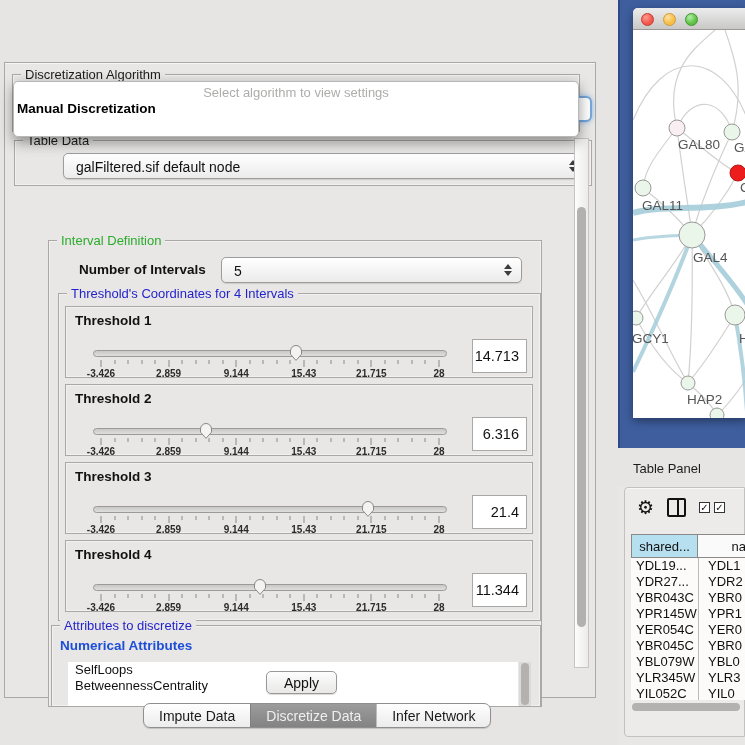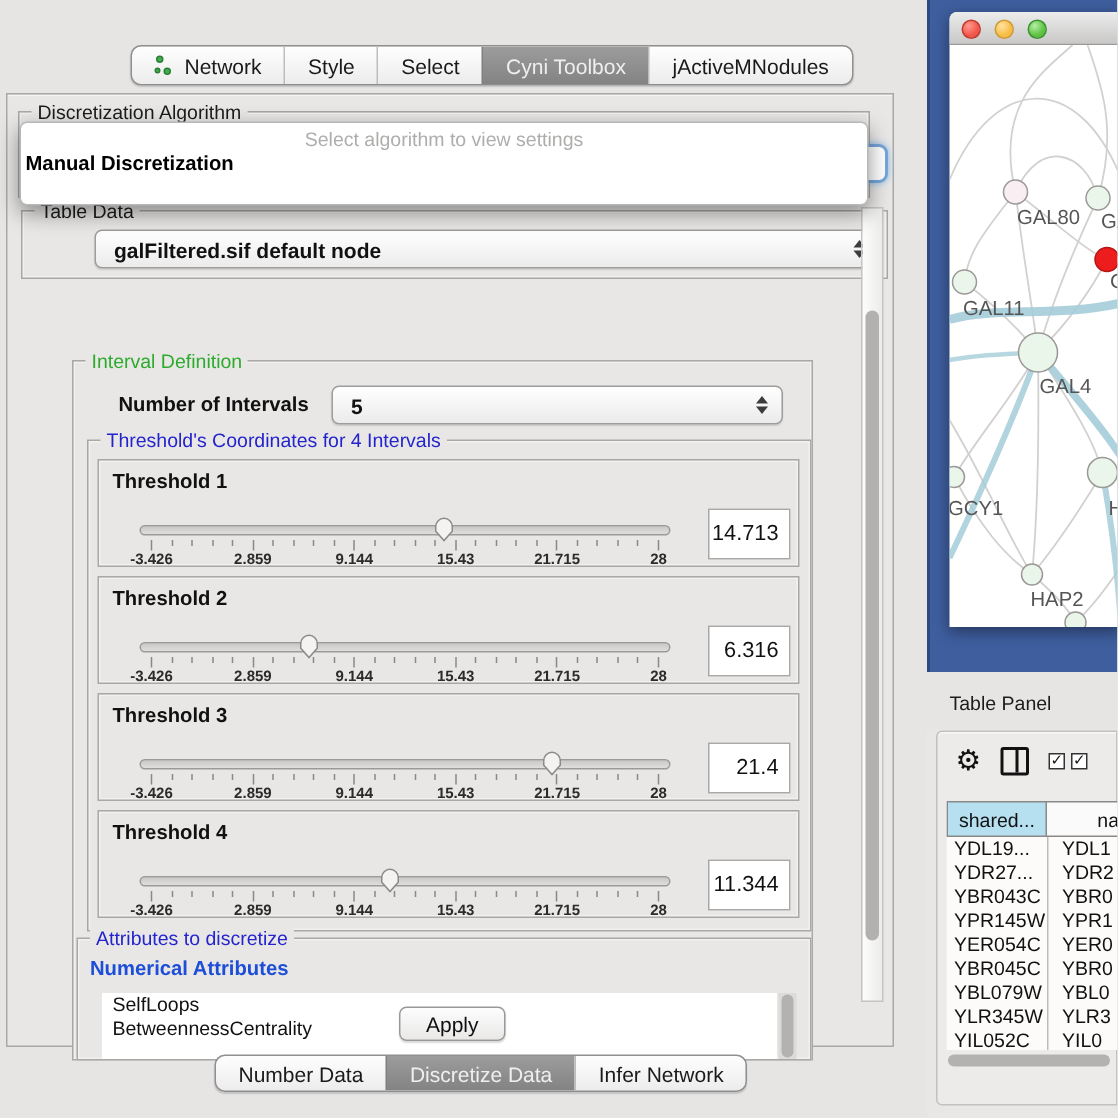--- a/index.html
+++ b/index.html
@@ -22,21 +22,21 @@
   .bottom-tabs { left:143px; top:703px; height:25px; }
 
   .outer-panel { position:absolute; left:4px; top:62px; width:592px; height:636px; border:1px solid #a9a8a7; background:#e8e7e6; box-shadow:inset 0 1px 0 #f6f5f4; }
 
   .group { position:absolute; border:1px solid #a9a8a7; box-shadow:inset 0 0 0 1px #f2f1f0; background:#e8e7e6; }
   .legend { position:absolute; top:-8px; left:8px; background:#e8e7e6; padding:0 4px; font-size:13px; color:#1c1c1c; white-space:nowrap; }
   .legend.green { color:#2cab2c; }
   .legend.blue { color:#2424cc; }
 
   .combo { position:absolute; border:1px solid #9e9d9c; border-radius:5px; background:linear-gradient(#ffffff,#ebebeb); box-shadow:0 1px 1px rgba(0,0,0,.12); font-size:14px; color:#111; }
-  .combo .val { position:absolute; left:12px; top:5px; white-space:nowrap;font-weight:bold; }
+  .combo .val { position:absolute; left:12px; top:5px; white-space:nowrap; }
   .stepper { position:absolute; right:9px; top:50%; transform:translateY(-50%); width:9px; height:14px; }
   .stepper .up { position:absolute; left:1px; top:1px; width:0; height:0; border-left:4px solid transparent; border-right:4px solid transparent; border-bottom:5px solid #3c3c3c; }
   .stepper .dn { position:absolute; left:1px; bottom:1px; width:0; height:0; border-left:4px solid transparent; border-right:4px solid transparent; border-top:5px solid #3c3c3c; }
 
   
   .popup { position:absolute; left:13px; top:81px; width:566px; height:56px; background:#ffffff; border:1px solid #b8b8b8; border-radius:5px; box-shadow:0 5px 14px rgba(0,0,0,.42); z-index:50; }
   .popup .hint { position:absolute; left:0; right:0; top:3px; text-align:center; font-size:13px; color:#aeadac; }
   .popup .opt1 { position:absolute; left:3px; top:19px; font-size:13.5px; font-weight:bold; color:#000; }
   .popup .opt2 { position:absolute; left:3px; top:37px; font-size:13.5px; color:#000; }
   .combo-frag { position:absolute; left:560px; top:96px; width:32px; height:26px; border-radius:6px; border:2px solid #76a6da; box-shadow:0 0 5px #86b6e6; background:#fff; z-index:10; }
@@ -99,42 +99,20 @@
   .tp-hsb .th { position:absolute; left:1px; top:1px; width:108px; height:8px; background:#b3b2b1; border-radius:4px; }
 </style>
 </head>
 <body>
 
 <div class="screen">
 
   <div class="left-panel">
 
 
-    <div class="seg-row top-tabs">
-      <div class="seg">
-        <span class="net-ic">
-          <i style="left:1px;top:1px;width:5px;height:5px;"></i>
-          <i style="left:6px;top:9px;width:5px;height:5px;"></i>
-          <i style="left:0;top:9px;width:4px;height:4px;"></i>
-        </span>
-        <span>Network</span>
-      </div>
-      <div class="seg">
-          <span>Style</span>
-        </div>
-      <div class="seg">
-          <span>Select</span>
-        </div>
-      <div class="seg active">
-          <span>Cyni Toolbox</span>
-        </div>
-      <div class="seg">
-          <span>jActiveMNodules</span>
-        </div>
-    </div>
 
     <div class="outer-panel"></div>
 
     <div class="group" style="left:12px; top:74px; width:568px; height:58px;">
       <span class="legend">Discretization Algorithm</span>
     </div>
     <div class="combo-frag"></div>
 
     <div class="popup">
       <div class="hint">Select algorithm to view settings</div>
@@ -362,21 +340,21 @@
     </div>
 
     <div class="main-sb">
         <div class="th"></div>
       </div>
 
     <div class="apply-btn">Apply</div>
 
     <div class="seg-row bottom-tabs">
       <div class="seg">
-          <span>Number Data</span>
+          <span>Impute Data</span>
         </div>
       <div class="seg active">
           <span>Discretize Data</span>
         </div>
       <div class="seg">
           <span>Infer Network</span>
         </div>
     </div>
   </div>
 

